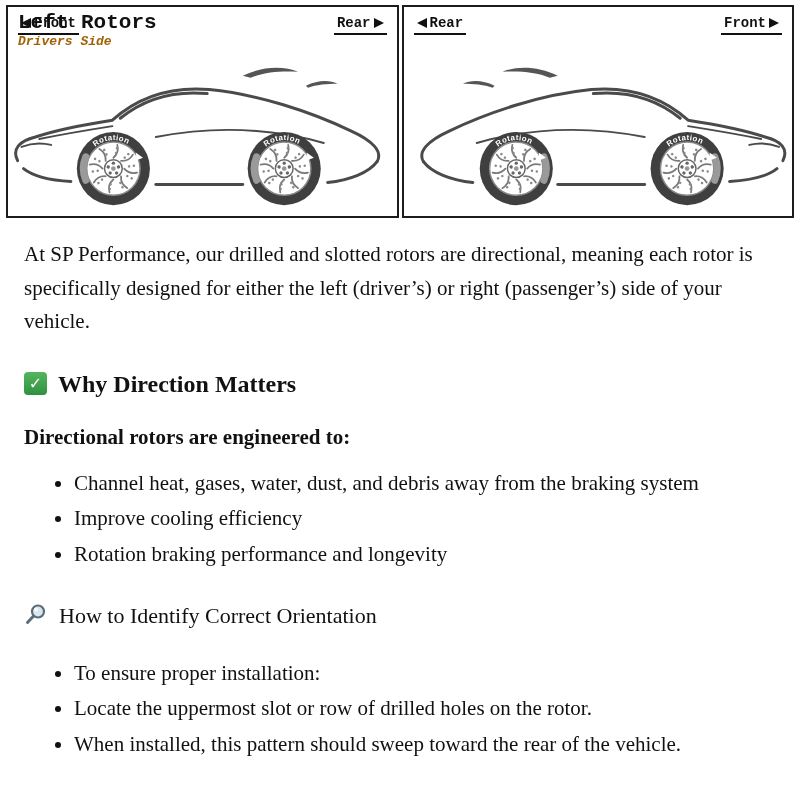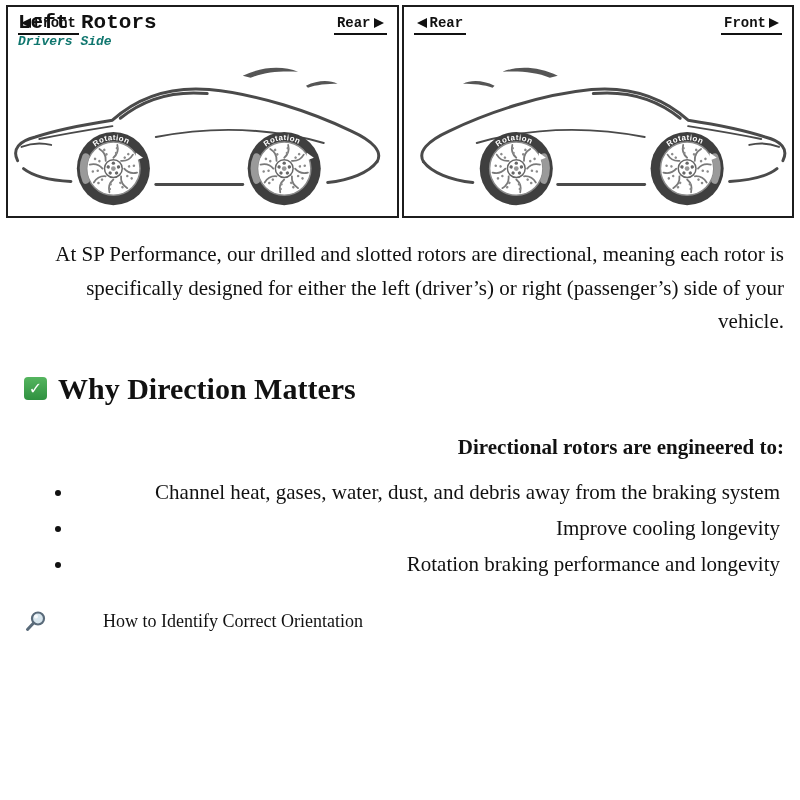--- a/index.html
+++ b/index.html
@@ -13,29 +13,29 @@
   .dir{position:absolute;top:8px;display:flex;align-items:center;gap:3px;
     font-weight:bold;font-size:14px;border-bottom:2.5px solid #111;
     padding:0 3px 2px 3px;}
   .dir-left{left:10px;}
   .dir-right{right:10px;}
   .tri{width:0;height:0;border-top:5px solid transparent;border-bottom:5px solid transparent;}
   .tri-l{border-right:10px solid #111;}
   .tri-r{border-left:10px solid #111;}
   .panel-title-wrap{text-align:left;}
   .panel-title{font-size:21px;font-weight:bold;line-height:1.05;}
-  .panel-sub{font-size:13px;font-weight:bold;font-style:italic;color:#0f766e;}
+  .panel-sub{font-size:13px;font-weight:bold;font-style:italic;color:#a16207;}
   .car-svg{display:block;width:100%;height:158px;}
 
   
-  .article{padding:14px 16px 0 24px;font-size:21px;line-height:1.6;text-align:right;}
+  .article{padding:14px 32px 0 24px;font-size:21px;line-height:1.6;}
   .intro{margin:6px 0 0 0;}
   .h-row{display:flex;align-items:center;gap:11px;margin:26px 0 0 0;}
-  .h-bold{font-size:30px;font-weight:bold;}
-  .h-reg{font-size:18px;font-weight:normal;margin-left:44px;}
+  .h-bold{font-size:24px;font-weight:bold;}
+  .h-reg{font-size:22px;font-weight:normal;}
   .check-icon{display:inline-flex;width:23px;height:23px;border-radius:4px;
     background:linear-gradient(#55b55f,#2f9140);color:#fff;align-items:center;
     justify-content:center;font-size:16px;font-weight:bold;
     font-family:"DejaVu Sans",sans-serif;flex:0 0 auto;}
   .mag-icon{flex:0 0 auto;display:inline-block;}
   .lead{margin:18px 0 0 0;font-weight:bold;}
   ul.bullets{margin:12px 0 0 0;padding-left:46px;}
   ul.bullets li{margin:2px 4px;}
 </style>
 </head>
@@ -209,27 +209,32 @@
 
   <div class="h-row">
     <span class="check-icon">✓</span>
     <span class="h-bold">Why Direction Matters</span>
   </div>
 
   <p class="lead">Directional rotors are engineered to:</p>
 
   <ul class="bullets">
     <li>Channel heat, gases, water, dust, and debris away from the braking system</li>
-    <li>Improve cooling longevity</li>
+    <li>Improve cooling efficiency</li>
     <li>Rotation braking performance and longevity</li>
   </ul>
 
   <div class="h-row">
     <svg class="mag-icon" width="24" height="24" viewBox="0 0 24 24">
       <circle cx="14" cy="8.5" r="6" fill="#d8e6ee" stroke="#5a6b7a" stroke-width="2.2"></circle>
       <circle cx="12" cy="6.5" r="2" fill="#ffffff" opacity="0.8"></circle>
       <line x1="9.6" y1="13" x2="3.5" y2="19.5" stroke="#5a6b7a" stroke-width="3" stroke-linecap="round"></line>
     </svg>
     <span class="h-reg">How to Identify Correct Orientation</span>
   </div>
 
+  <ul class="bullets" style="margin-top:24px">
+    <li>To ensure proper installation:</li>
+    <li>Locate the uppermost slot or row of drilled holes on the rotor.</li>
+    <li>When installed, this pattern should sweep toward the rear of the vehicle.</li>
+  </ul>
 
 </div>
 
 </body></html>

